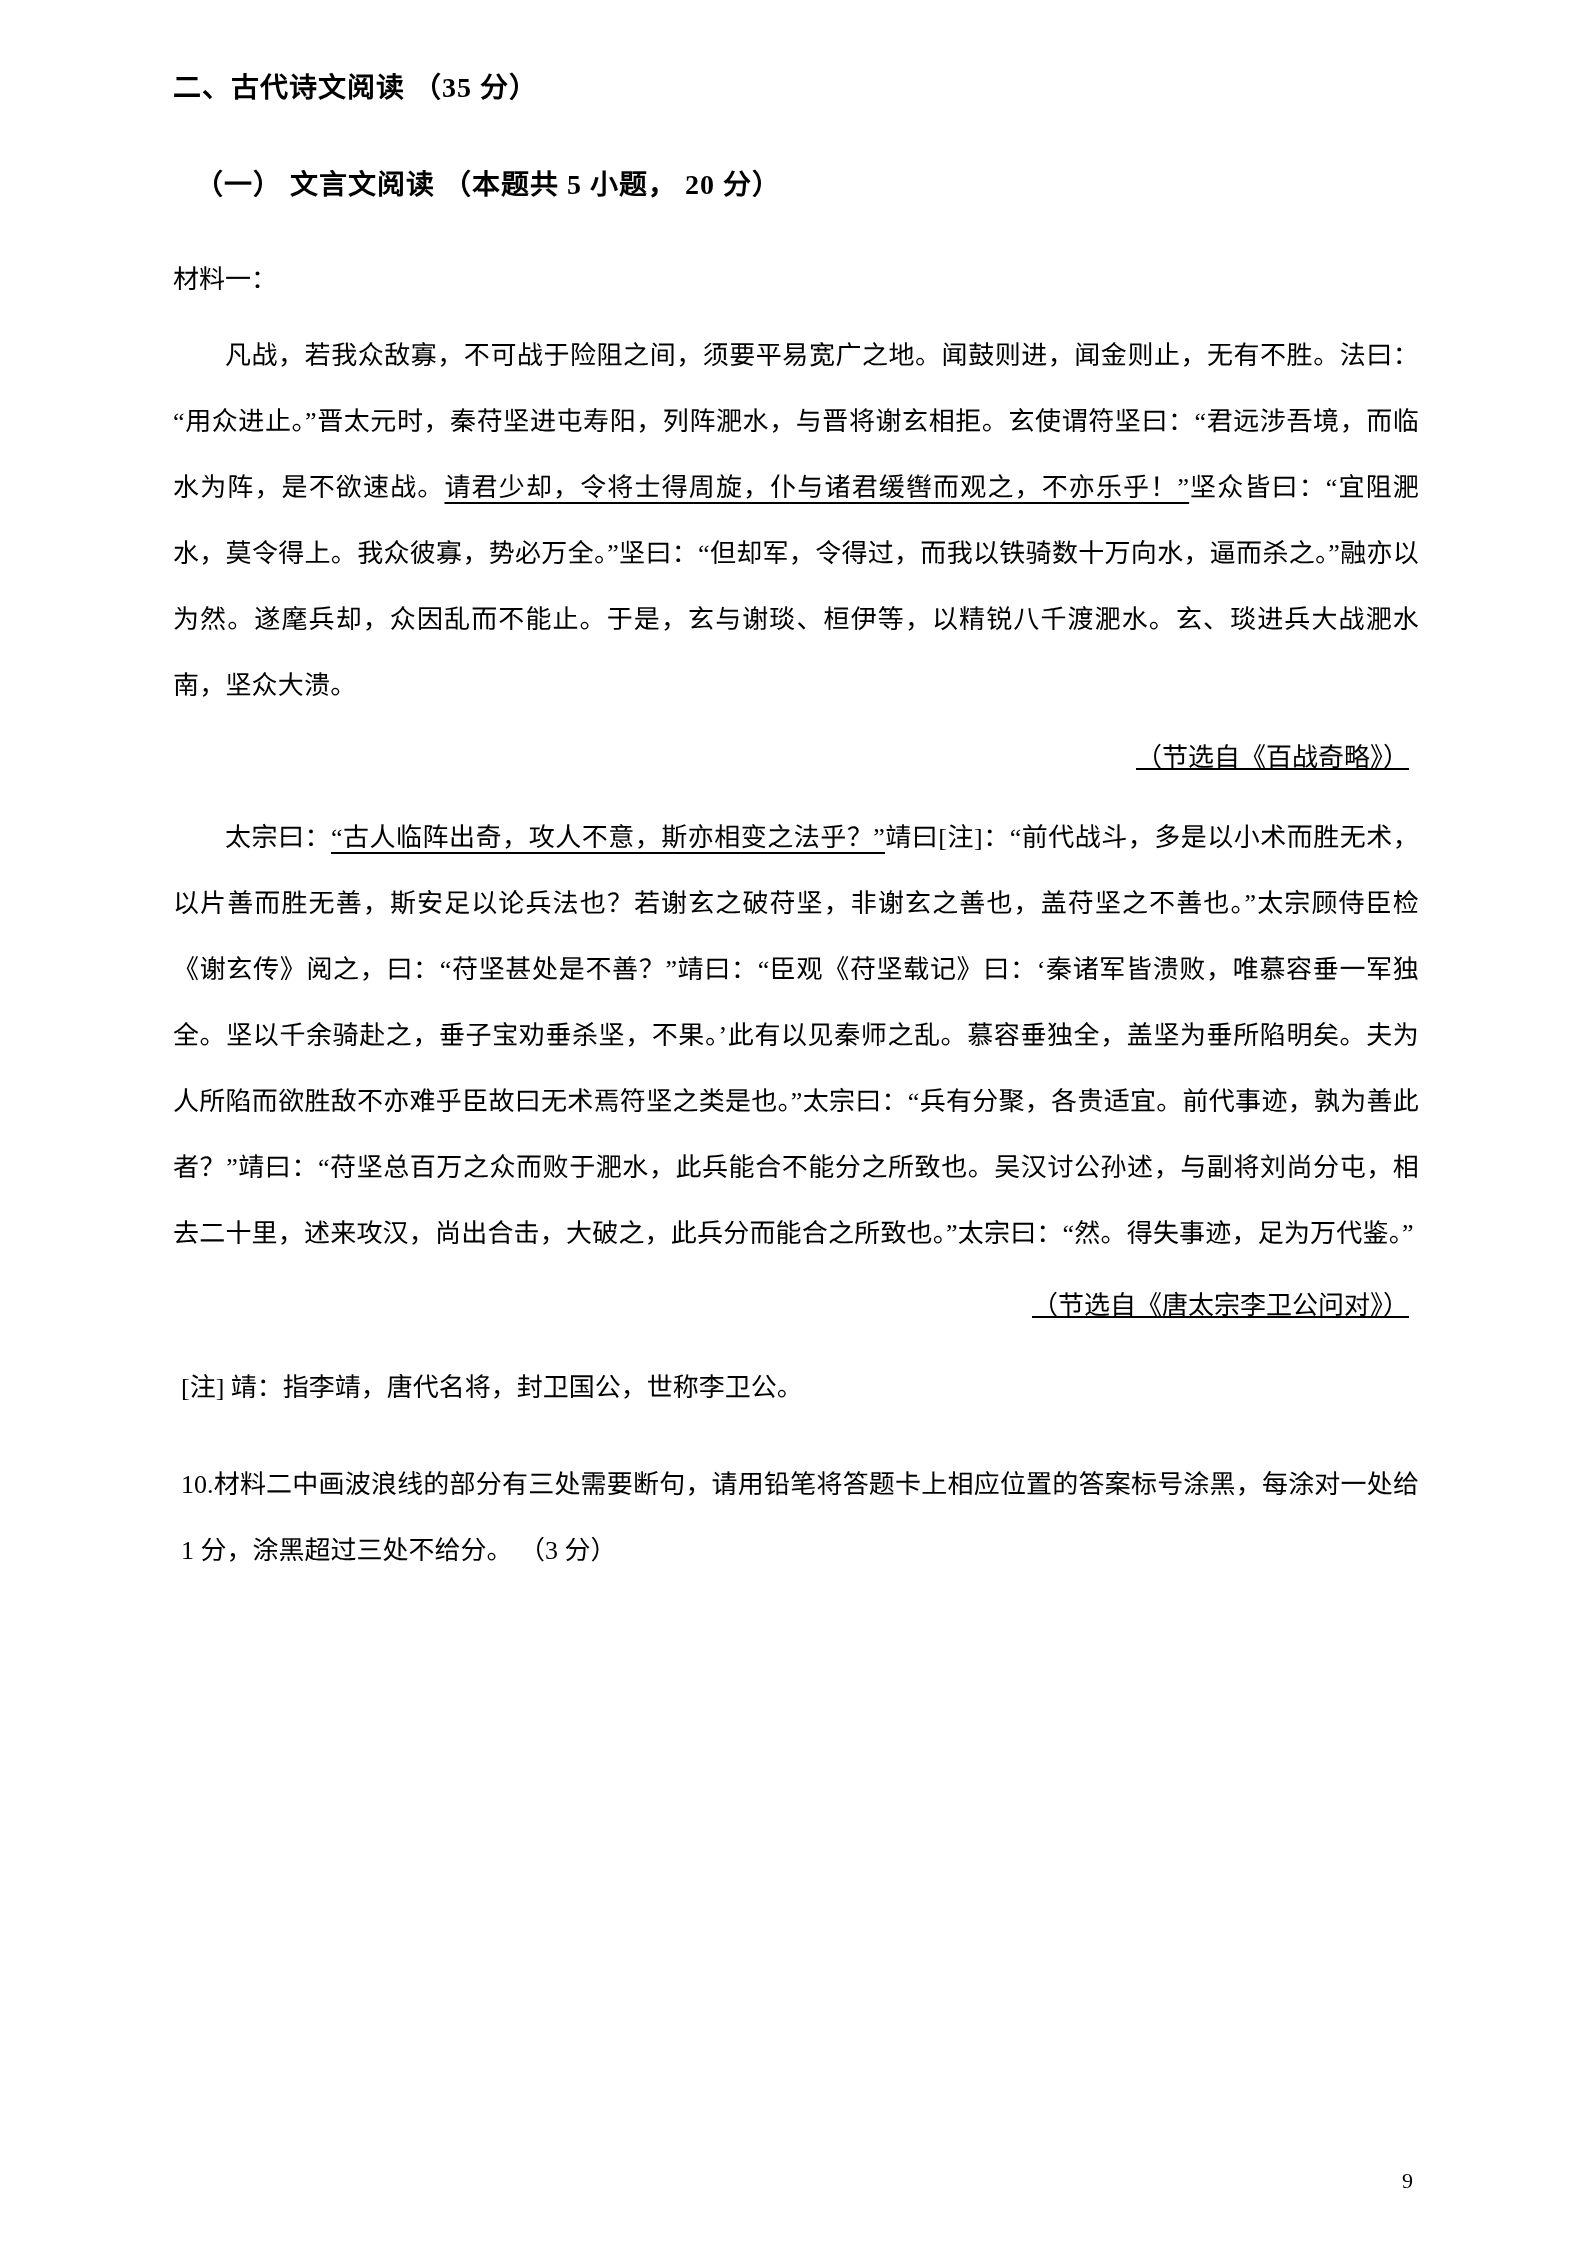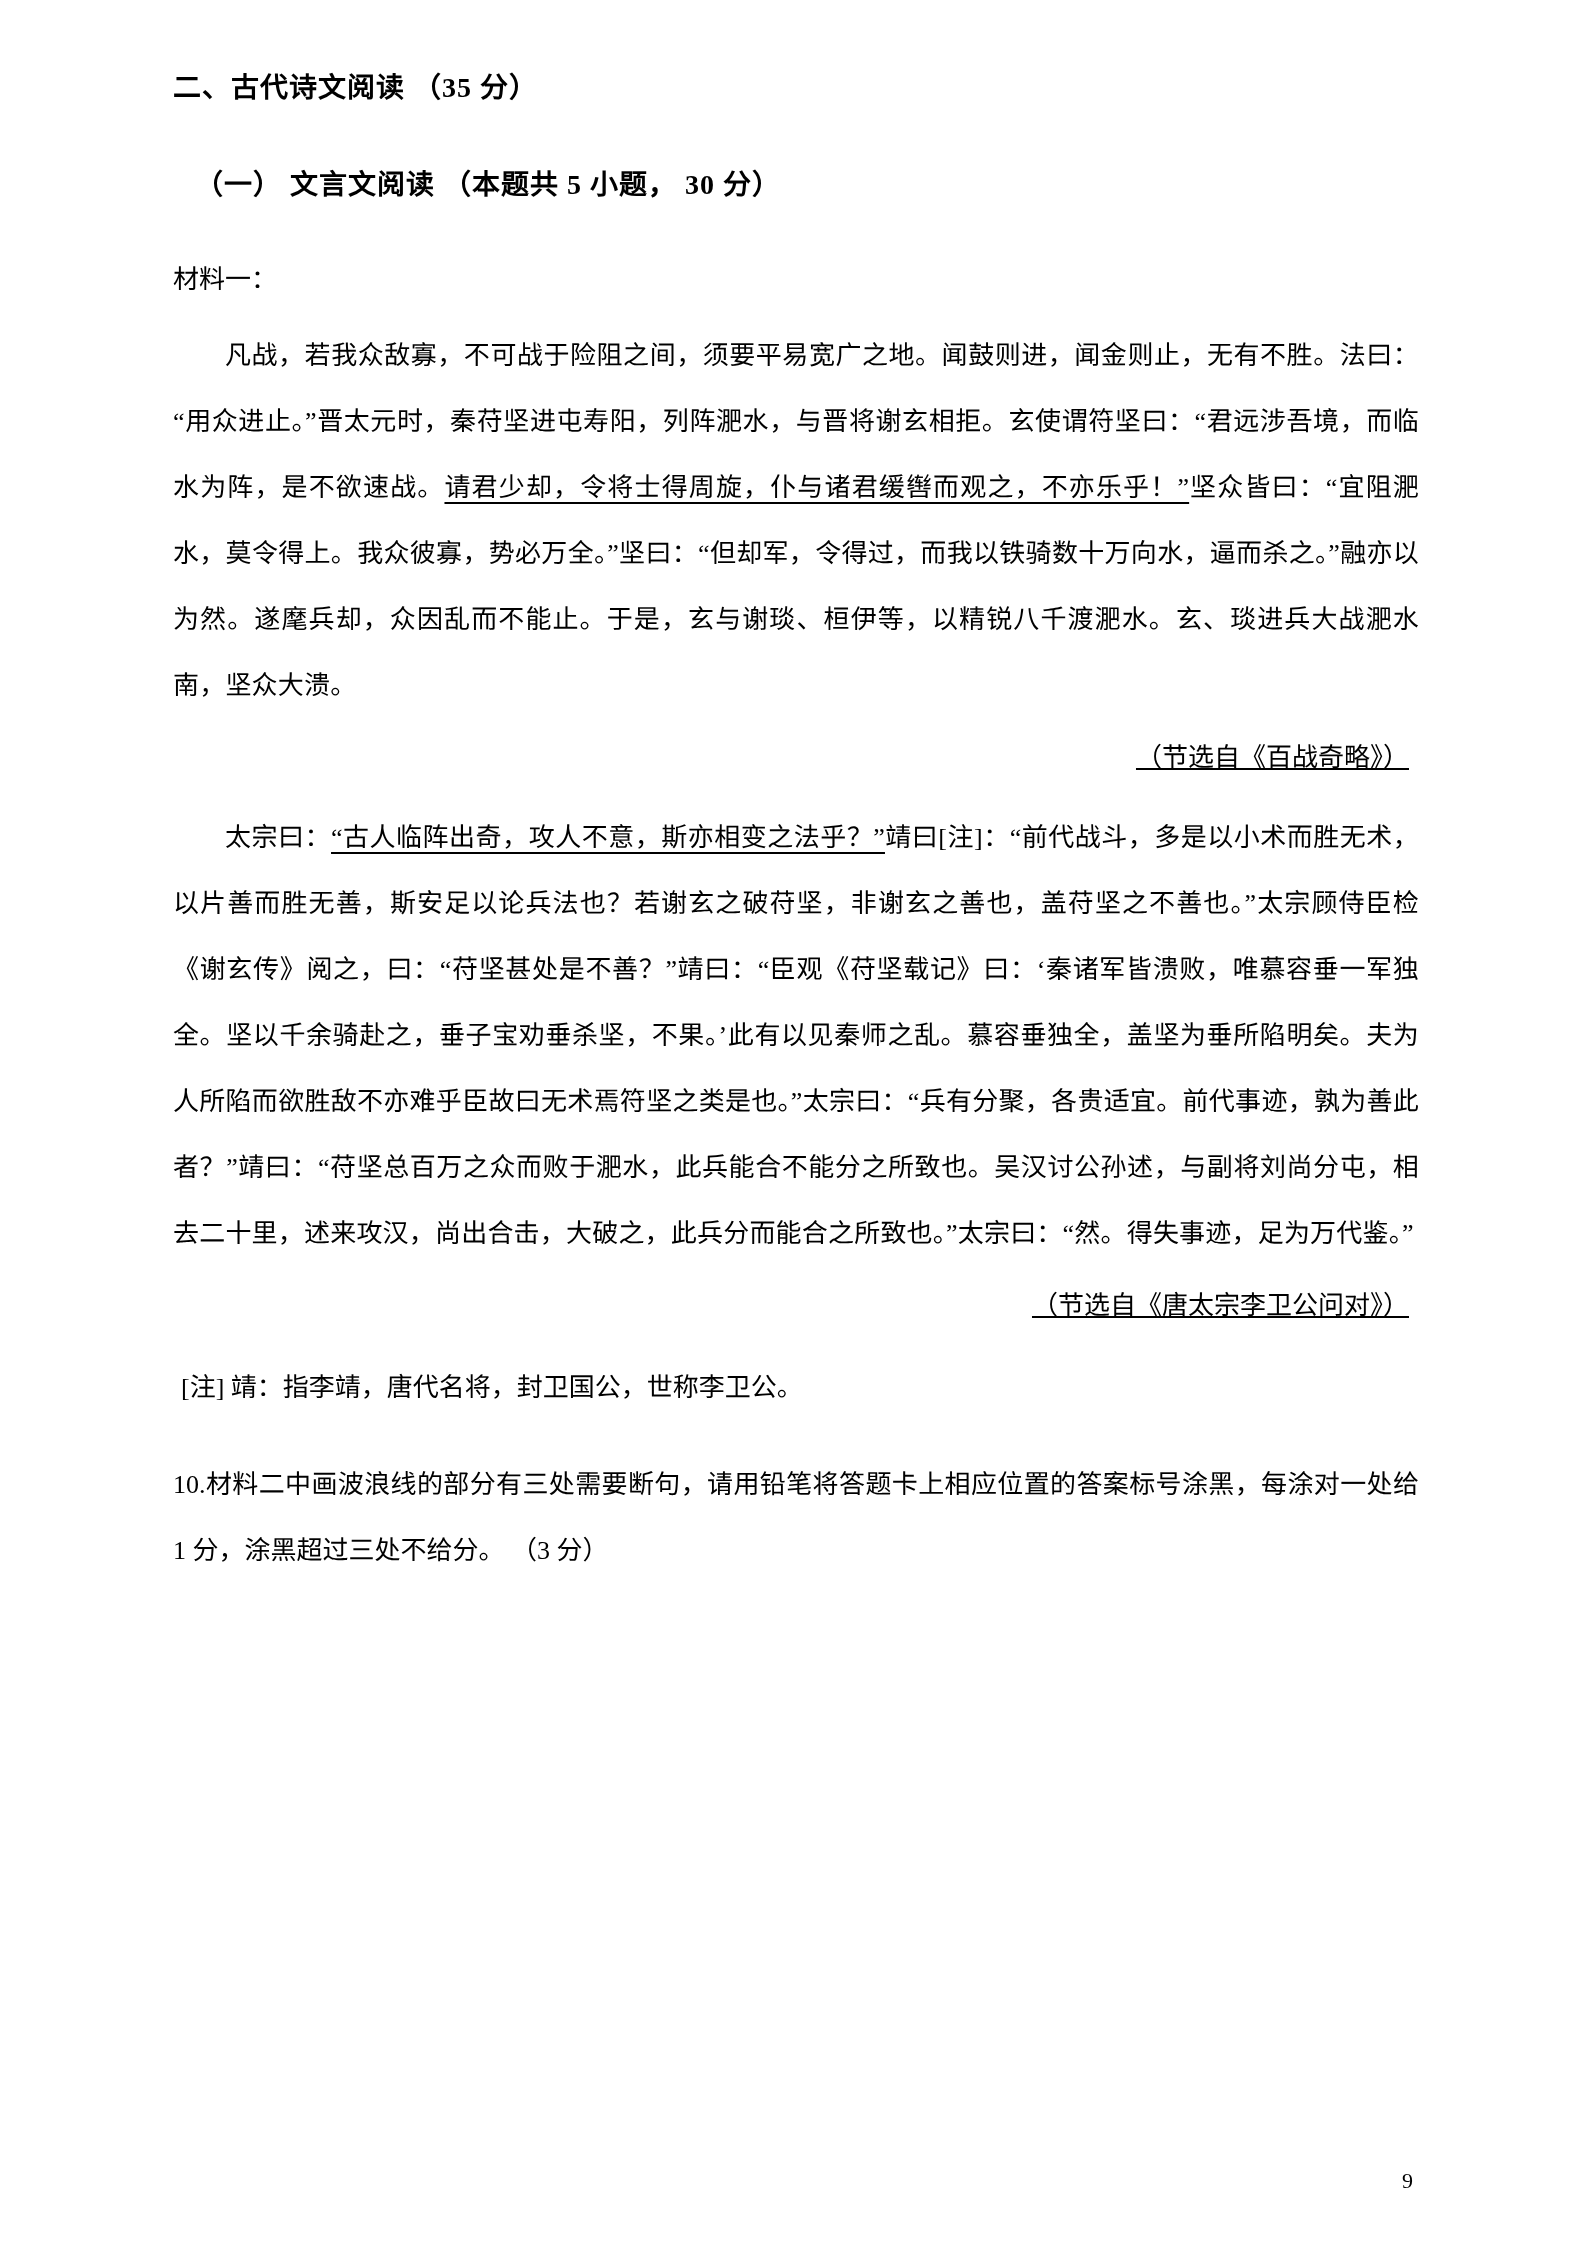--- a/index.html
+++ b/index.html
@@ -67,21 +67,21 @@
   .note {
     font-size: 26px;
     line-height: 1.6;
     margin: 40px 0 0 8px;
   }
   .question {
     font-size: 26px;
     line-height: 66px;
     text-align: justify;
     text-justify: inter-ideograph;
-    margin: 44px 0 0 0;
+    margin: 44px 0 0 8px;
   }
   .u-line {
     text-decoration: underline;
     text-underline-offset: 6px;
     text-decoration-thickness: 2px;
   }
   .u-wave {
     text-underline-offset: 6px;
     text-decoration-thickness: 2px;
   }
@@ -93,21 +93,21 @@
     line-height: 1;
   }
 </style>
 </head>
 <body>
 
 <div class="page">
 
   <h1 class="sec-title">二、古代诗文阅读 （35 分）</h1>
 
-  <h2 class="sub-title">（一） 文言文阅读 （本题共 5 小题， 30 分）</h2>
+  <h2 class="sub-title">（一） 文言文阅读 （本题共 5 小题， 20 分）</h2>
 
 
   <p class="material-label">材料一：</p>
 
   <p class="body-text"><span>凡战，若我众敌寡，不可战于险阻之间，须要平易宽广之地。闻鼓则进，闻金则止，无有不胜。法曰：“用众进止。”晋太元时，秦苻坚进屯寿阳，列阵淝水，与晋将谢玄相拒。玄使谓符坚曰：“君远涉吾境，而临水为阵，是不欲速战。</span><span class="u-line">请君少却，令将士得周旋，仆与诸君缓辔而观之，不亦乐乎！”</span><span>坚众皆曰：“宜阻淝水，莫令得上。我众彼寡，势必万全。”坚曰：“但却军，令得过，而我以铁骑数十万向水，逼而杀之。”融亦以为然。遂麾兵却，众因乱而不能止。于是，玄与谢琰、桓伊等，以精锐八千渡淝水。玄、琰进兵大战淝水南，坚众大溃。</span></p>
 
   <p class="cite">（节选自《百战奇略》）</p>
 
 
   <p class="body-text"><span>太宗曰：</span><span class="u-line">“古人临阵出奇，攻人不意，斯亦相变之法乎？”</span><span>靖曰[注]：“前代战斗，多是以小术而胜无术，以片善而胜无善，斯安足以论兵法也？若谢玄之破苻坚，非谢玄之善也，盖苻坚之不善也。”太宗顾侍臣检《谢玄传》阅之，曰：“苻坚甚处是不善？”靖曰：“臣观《苻坚载记》曰：‘秦诸军皆溃败，唯慕容垂一军独全。坚以千余骑赴之，垂子宝劝垂杀坚，不果。’此有以见秦师之乱。慕容垂独全，盖坚为垂所陷明矣。</span><span class="u-wave">夫为人所陷而欲胜敌不亦难乎臣故曰无术焉符坚之类是也。”</span><span>太宗曰：“兵有分聚，各贵适宜。前代事迹，孰为善此者？”靖曰：“苻坚总百万之众而败于淝水，此兵能合不能分之所致也。吴汉讨公孙述，与副将刘尚分屯，相去二十里，述来攻汉，尚出合击，大破之，此兵分而能合之所致也。”太宗曰：“然。得失事迹，足为万代鉴。”</span></p>

